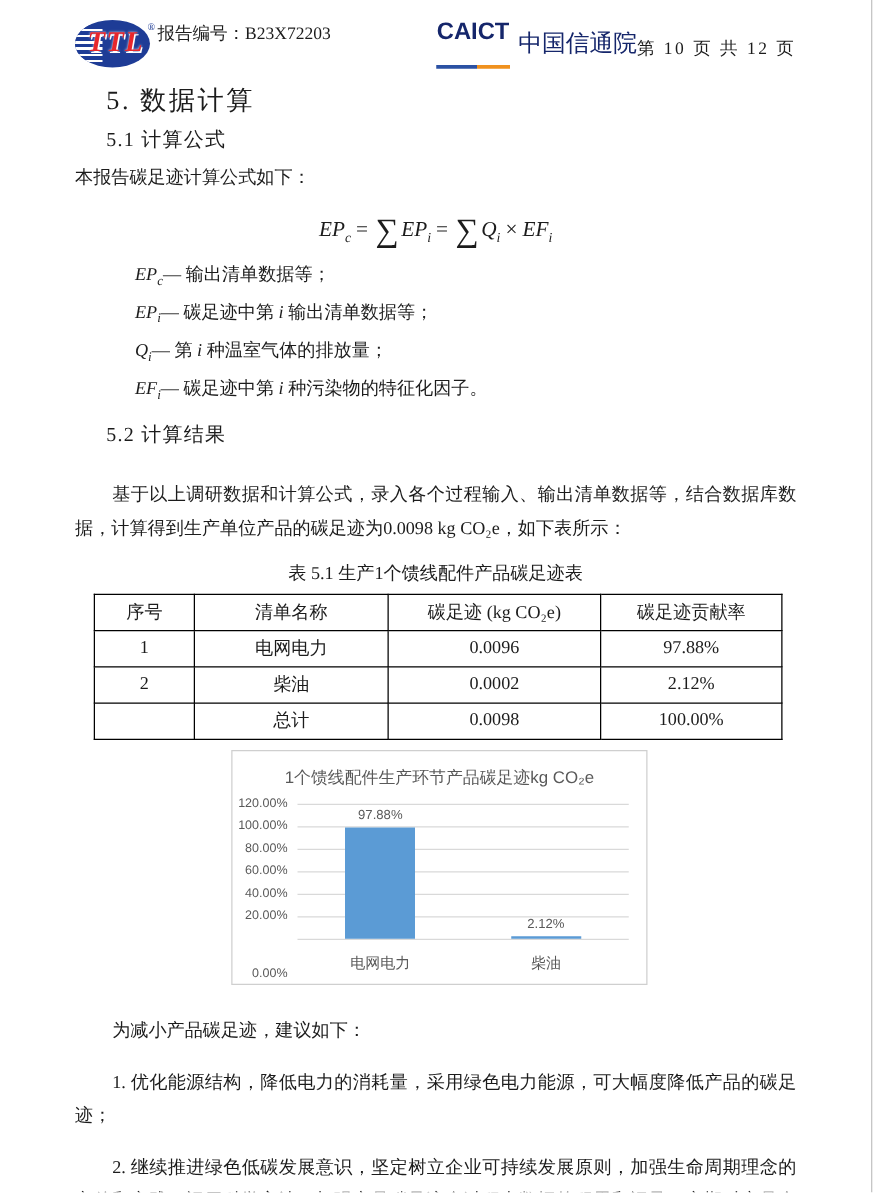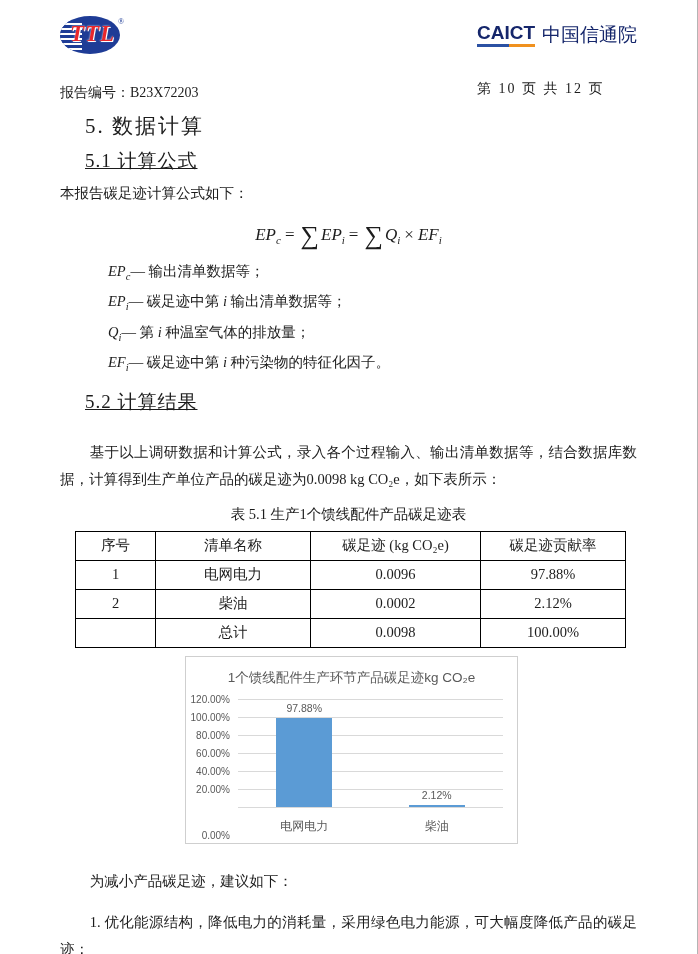--- a/index.html
+++ b/index.html
@@ -5,21 +5,21 @@
   * { margin:0; padding:0; box-sizing:border-box; }
   html,body { background:#ffffff; }
   body { font-family:"Liberation Serif","DejaVu Serif",serif; color:#1c1c1c; }
   .page {
     position:relative; width:698px; height:954px; margin:0 auto;
     background:#ffffff; border-right:1px solid #b4b4b4;
     padding:14px 60px 0 60px; overflow:hidden;
   }
   
   .hdr { display:flex; justify-content:space-between; align-items:flex-start; }
-  .hdr-left, .hdr-right { display:flex; flex-direction:column;gap:24px; }
+  .hdr-left, .hdr-right { display:flex; flex-direction:row; }
   .ttl-logo { display:flex; align-items:center; height:42px; }
   .ttl-ellipse {
     position:relative; width:60px; height:38px; border-radius:50%;
     background:#1e3c96; overflow:hidden; flex:0 0 auto;
   }
   .ttl-ellipse::before {
     content:""; position:absolute; left:0; top:4px; bottom:4px; width:22px;
     background:repeating-linear-gradient(180deg,#1e3c96 0 3px,#ffffff 3px 5px);
   }
   .ttl-en {
@@ -33,27 +33,27 @@
     margin-left:6px; color:#d01f24; font-size:24px; font-weight:bold;
     letter-spacing:5px; font-family:"Liberation Serif",serif;
   }
   .meta { font-size:14px; margin-top:4px; color:#1c1c1c; }
   .hdr-right { align-items:flex-start; padding-top:8px; }
   .caict { display:flex; align-items:center; gap:7px; height:26px; }
   .caict-en {
     font-family:"Liberation Sans",sans-serif; font-weight:bold; font-size:19px;
     color:#15266b; line-height:1;
     border-bottom:3px solid; border-image:linear-gradient(90deg,#2b51a3 55%,#f0911e 55%) 1;
-    padding-bottom:2px;
+    padding-bottom:17px;
   }
   .caict-cn { font-family:"Liberation Sans",sans-serif; font-weight:normal; font-size:19px; color:#15266b; }
   .hdr-right .meta { margin-top:8px; letter-spacing:2px; }
   
   .h1 { font-size:21px; font-weight:normal; margin:10px 0 4px 25px; letter-spacing:2px; }
-  .h2 { font-size:19px; font-weight:normal; margin:8px 0 6px 25px; letter-spacing:1px;text-decoration:underline; }
+  .h2 { font-size:16px; font-weight:normal; margin:8px 0 6px 25px; letter-spacing:1px; }
   .para { font-size:14.5px; line-height:27px; text-align:justify; }
   .indent { text-indent:2.05em; }
   .mt { margin-top:24px; }
   
   .formula { text-align:center; margin:14px 0 8px 0; font-size:17px; font-style:italic; }
   .formula .sigma { font-style:normal; font-size:26px; vertical-align:-4px; padding:0 2px; }
   .formula sub { font-size:11px; }
   .formula .op { font-style:normal; padding:0 4px; }
   .defs { margin:2px 0 0 48px; }
   .def-line { font-size:14.5px; line-height:25.5px; }

